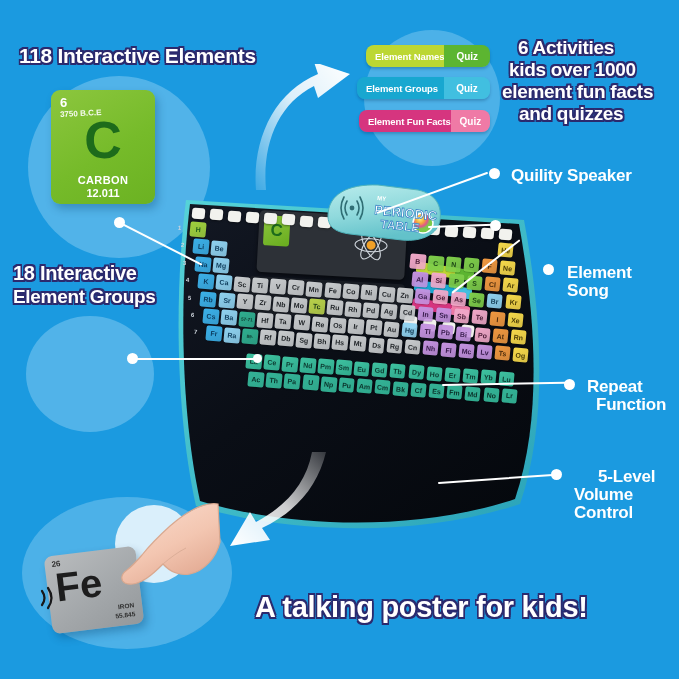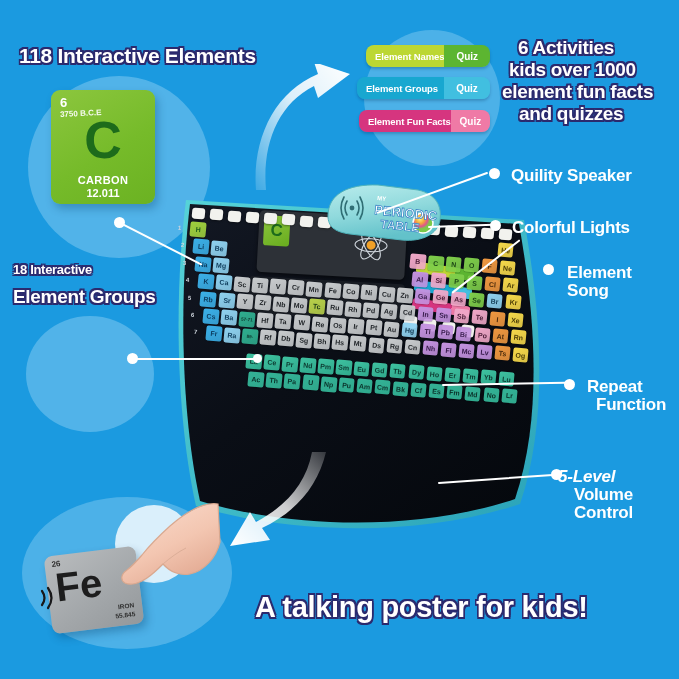--- a/index.html
+++ b/index.html
@@ -115,21 +115,21 @@
   <div class="hl" style="left:19px;top:45px;font-size:21px;">118 Interactive Elements</div>
 
   <div class="ccard" style="left:51px;top:90px;width:104px;height:114px;">
     <span class="cnum">6</span>
     <span class="cdate">3750 B.C.E</span>
     <span class="csym">C</span>
     <span class="cname">CARBON</span>
     <span class="cmass">12.011</span>
   </div>
 
-  <div class="hl" style="left:13px;top:263px;font-size:13px;">18 Interactive</div>
+  <div class="hl" style="left:13px;top:263px;font-size:20px;">18 Interactive</div>
   <div class="hl" style="left:13px;top:287px;font-size:19px;">Element Groups</div>
 
 
 
   <div class="fetile" style="left:48px;top:551px;">
     <span class="fnum">26</span>
     <span class="fsym">Fe</span>
     <span class="fname">IRON</span>
     <span class="fmass">55.845</span>
   </div>
@@ -426,35 +426,34 @@
     <path d="M126 2 C118 36 96 62 62 78 L70 90 L30 96 L50 62 L56 72
              C86 56 106 34 112 2 Z" fill="url(#agrad2)"></path>
   </svg>
 
   <div class="cline" style="left:377px;top:212px;width:118px;transform:rotate(-20deg);transform-origin:left center;"></div>
   <div class="cdot" style="left:489px;top:168px;"></div>
   <div class="lbl" style="left:511px;top:166px;">Quility Speaker</div>
 
   <div class="cline" style="left:428px;top:226px;width:66px;transform:rotate(-2deg);transform-origin:left center;"></div>
   <div class="cdot" style="left:490px;top:220px;"></div>
-  <div class="lbl" style="left:512px;top:218px;">Colorful Lights</div>
 
   <div class="cline" style="left:452px;top:292px;width:86px;transform:rotate(-38deg);transform-origin:left center;"></div>
   <div class="cdot" style="left:543px;top:264px;"></div>
   <div class="lbl" style="left:567px;top:263px;">Element</div>
   <div class="lbl" style="left:567px;top:281px;">Song</div>
 
   <div class="cline" style="left:442px;top:384px;width:124px;transform:rotate(-1deg);transform-origin:left center;"></div>
   <div class="cdot" style="left:564px;top:379px;"></div>
   <div class="lbl" style="left:587px;top:377px;">Repeat</div>
   <div class="lbl" style="left:596px;top:395px;">Function</div>
 
   <div class="cline" style="left:438px;top:482px;width:116px;transform:rotate(-4deg);transform-origin:left center;"></div>
   <div class="cdot" style="left:551px;top:469px;"></div>
-  <div class="lbl" style="left:558px;top:467px;font-style:italic;">5-Level</div>
+  <div class="lbl" style="left:598px;top:467px;">5-Level</div>
   <div class="lbl" style="left:574px;top:485px;">Volume</div>
   <div class="lbl" style="left:574px;top:503px;">Control</div>
 
   <div class="cline" style="left:120px;top:222px;width:92px;transform:rotate(27deg);transform-origin:left center;"></div>
   <div class="cdot" style="left:114px;top:217px;"></div>
 
   <div class="cline" style="left:133px;top:358px;width:125px;transform:rotate(0deg);transform-origin:left center;"></div>
   <div class="cdot" style="left:127px;top:353px;"></div>
   <div class="cdot sm" style="left:253px;top:354px;"></div>
 

